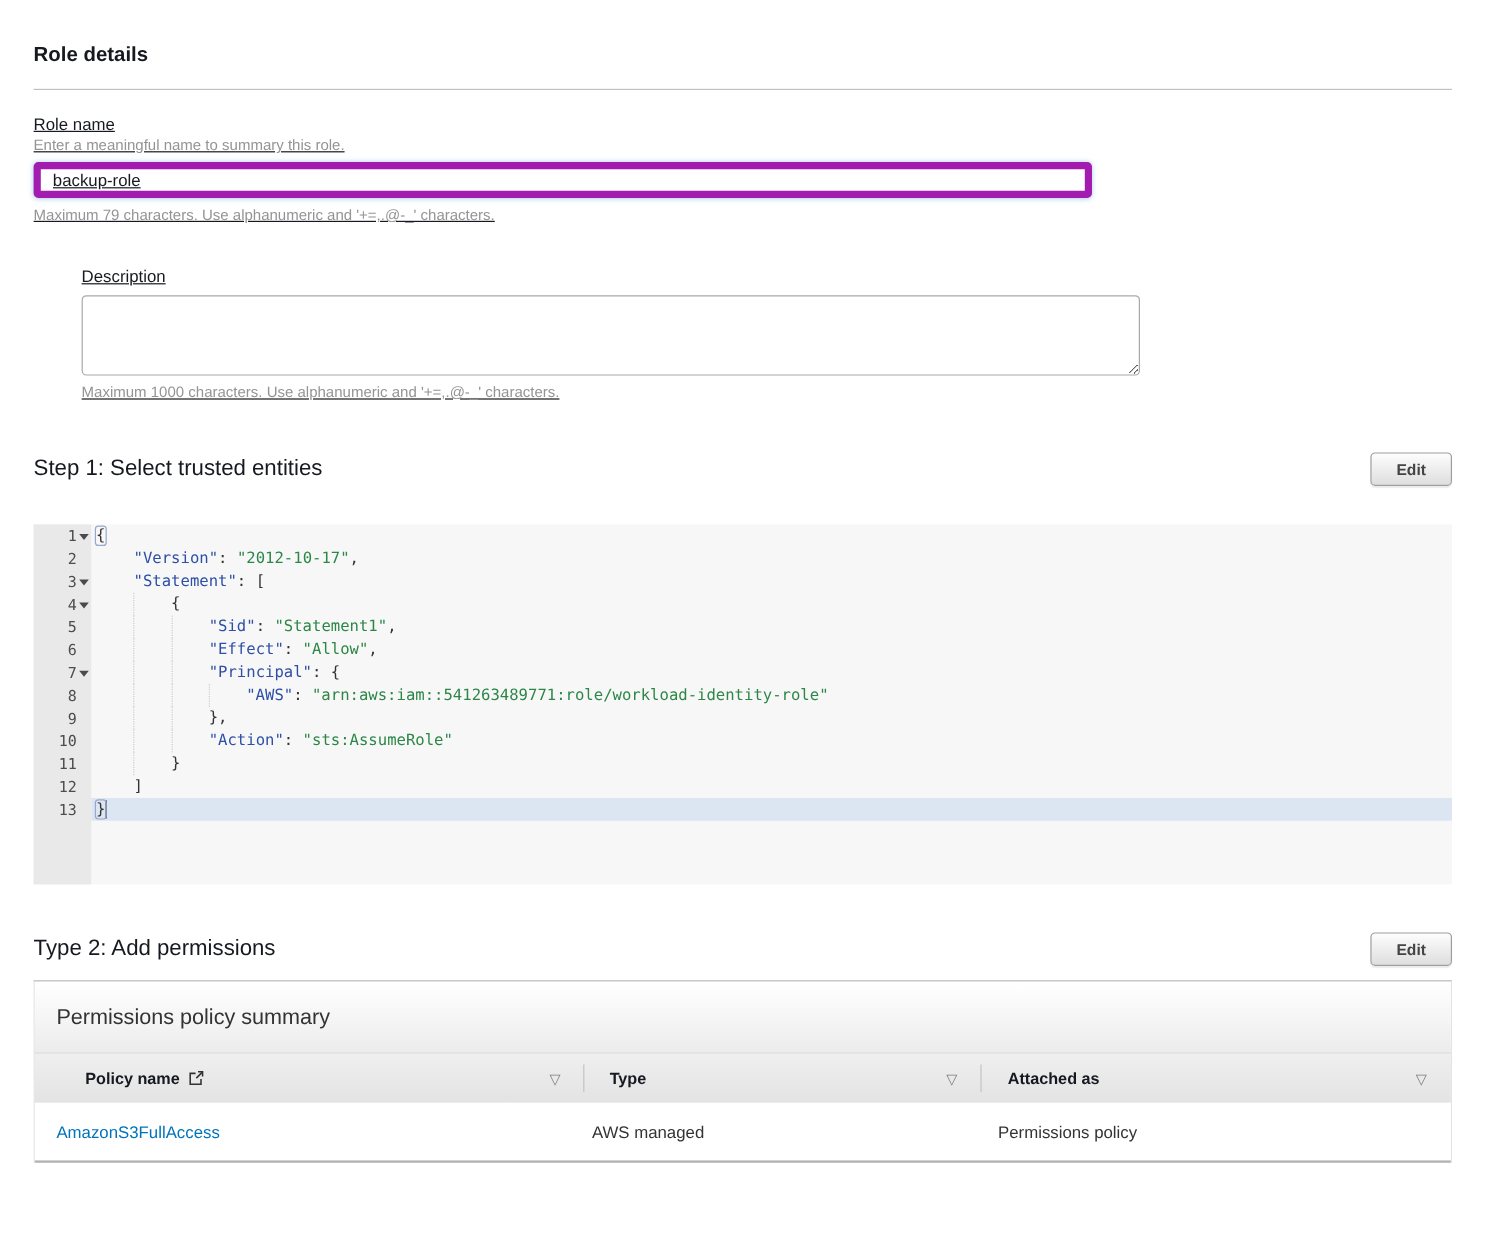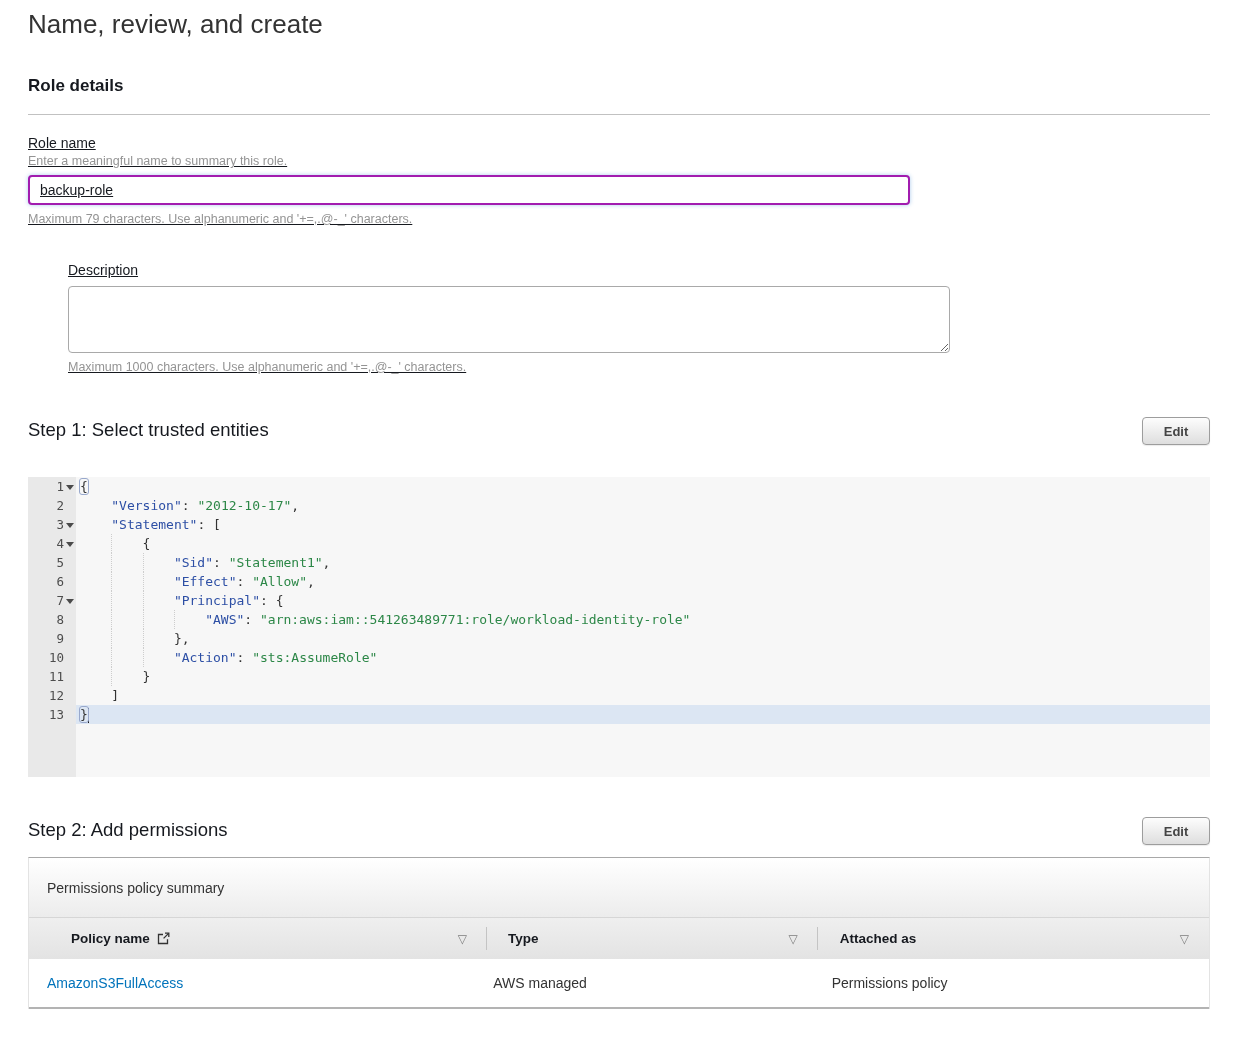--- a/index.html
+++ b/index.html
@@ -18,21 +18,21 @@
   .divider { margin-top:18px; border-bottom:1px solid #c1c1c1; }
 
   .field { margin-top:20px;text-decoration:underline; }
   .field-label { font-size:14px; color:#16191f; }
   .field-help { margin-top:3px; font-size:12.5px; color:#949494; }
   .field-hint { margin-top:7px; font-size:12.5px; color:#949494; }
 
   .role-name-input {
     margin-top:7px; display:block; width:882px; height:30px;
     padding:0 10px; font-family:"Liberation Sans", sans-serif; font-size:14px; color:#16191f;
-    border:2px solid #a21caf; border-radius:4px; outline:none;
+    border:6px solid #a21caf; border-radius:4px; outline:none;
     box-shadow:0 0 4px rgba(74,144,217,.45);
     background:#fff;
   }
   .description-textarea {
     margin-top:8px; display:block; width:882px; height:67px;
     padding:6px 10px; font-family:"Liberation Sans", sans-serif; font-size:14px; color:#16191f;
     border:1px solid #a9a9a9; border-radius:4px; outline:none; resize:both;
     background:#fff;
   }
   .field-desc { margin-top:36px;padding-left:40px; }
@@ -72,21 +72,21 @@
   .tok-s { color:#2c8747; }
   .tok-p { color:#333; }
   .bm { outline:1px solid #98a8cc; border-radius:2px; }
   .cursor { display:inline-block; width:1px; height:15px; background:#1b1b1b; vertical-align:middle; }
 
   
   .panel { margin-top:12px; border-top:1px solid #a8a8a8; border-left:1px solid #e3e3e3; border-right:1px solid #e3e3e3; }
   .panel-header {
     height:59px; display:flex; align-items:center; padding-left:18px;
     background:linear-gradient(#ffffff,#ececec);
-    font-size:14px; color:#333;text-align:right;
+    font-size:18px; color:#333;text-align:right;
   }
   .tbl-header {
     display:flex; height:42px; align-items:center;
     background:linear-gradient(#efefef,#e3e3e3);
     border-top:1px solid #d6d6d6;
     font-size:13.5px; font-weight:700; color:#16191f;
   }
   .th { position:relative; display:flex; align-items:center; justify-content:space-between; height:100%; }
   .th:not(:last-child)::after { content:''; position:absolute; right:0; top:9px; bottom:9px; width:1px; background:#c4c4c4; }
   .th-1 { width:444px; padding:0 20px 0 18px;margin-left:24px; }
@@ -102,21 +102,20 @@
   .td-1 { width:444px; padding-left:18px; }
   .td-2 { width:338px; padding-left:21px; }
   .td-3 { width:400px; padding-left:22px; }
   .policy-link { color:#0073bb; text-decoration:none; cursor:pointer; }
 </style>
 </head>
 <body>
 
 <div class="content">
 
-  <h1 class="page-title">Name, review, and create</h1>
 
   <h2 class="section-heading">Role details</h2>
   <div class="divider"></div>
 
   <div class="field">
     <div class="field-label">Role name</div>
     <div class="field-help">Enter a meaningful name to summary this role.</div>
     <input class="role-name-input" type="text" value="backup-role" style="">
     <div class="field-hint">Maximum 79 characters. Use alphanumeric and '+=,.@-_' characters.</div>
   </div>
@@ -198,21 +197,21 @@
         <div class="cline"><span class="ind"></span><span class="ind"></span><span class="ind"></span><span class="ind"></span><span class="tok-k">"AWS"</span><span class="tok-p">: </span><span class="tok-s">"arn:aws:iam::541263489771:role/workload-identity-role"</span></div>
         <div class="cline"><span class="ind"></span><span class="ind"></span><span class="ind"></span><span class="tok-p">},</span></div>
         <div class="cline"><span class="ind"></span><span class="ind"></span><span class="ind"></span><span class="tok-k">"Action"</span><span class="tok-p">: </span><span class="tok-s">"sts:AssumeRole"</span></div>
         <div class="cline"><span class="ind"></span><span class="ind"></span><span class="tok-p">}</span></div>
         <div class="cline"><span class="ind"></span><span class="tok-p">]</span></div>
         <div class="cline active"><span class="tok-p bm">}</span><span class="cursor"></span></div>
       </div>
   </div>
 
   <div class="step-row" style="margin-top:40px;">
-    <div class="step-heading">Step 2: Add permissions</div>
+    <div class="step-heading">Type 2: Add permissions</div>
     <button class="edit-btn">Edit</button>
   </div>
 
   <div class="panel">
     <div class="panel-header">Permissions policy summary</div>
 
     <div class="tbl-header">
       <div class="th th-1">
         <span class="th-label">
           <span>Policy name</span>

